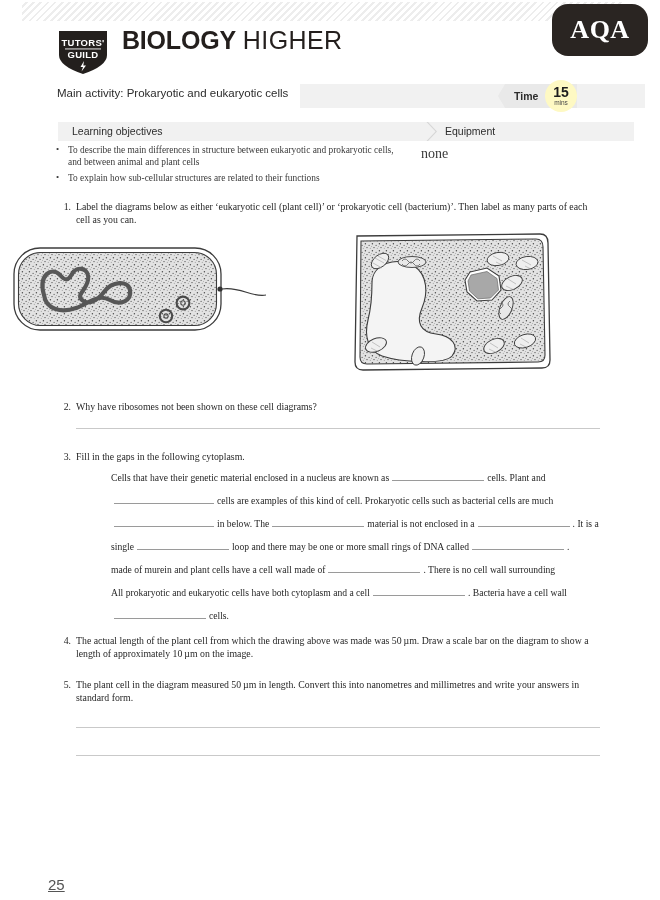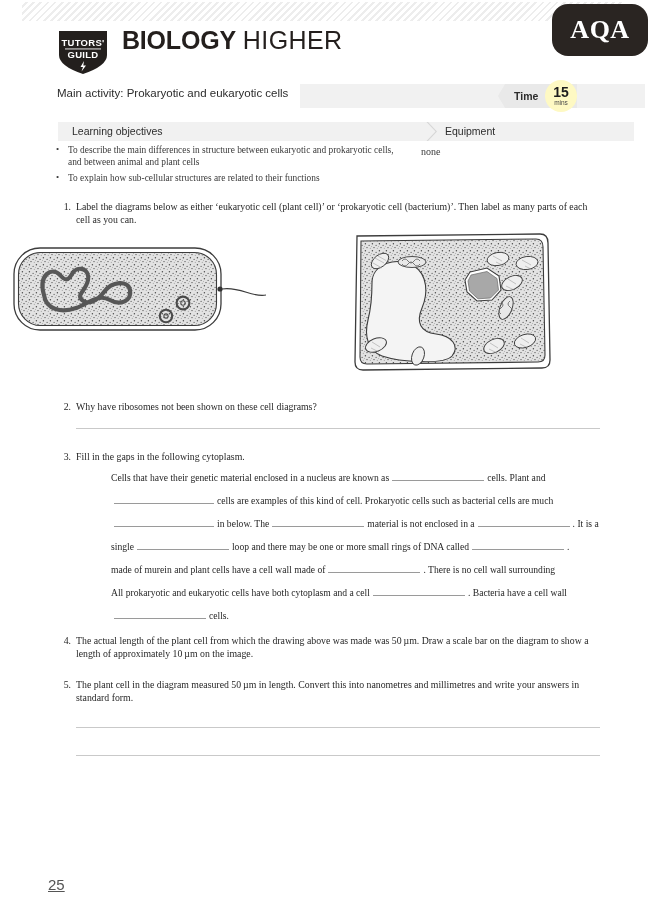--- a/index.html
+++ b/index.html
@@ -116,21 +116,21 @@
   .obj-item {
     position: relative; padding-left: 12px;
     font-size: 9.4px; line-height: 12.4px; color: #3a3a3a;
     margin-bottom: 3px;
   }
   .obj-item::before {
     content: "\2022"; position: absolute; left: 0; top: -1px; font-size: 9px; color: #3a3a3a;
   }
   .equip-body {
     position: absolute; left: 421px; top: 146px;
-    font-size: 10px; color: #3a3a3a;
+    font-size: 14px; color: #3a3a3a;
   }
 
   
   .q { position: absolute; font-size: 9.8px; line-height: 13px; color: #262626; }
   .q .num { position: absolute; left: 0; top: 0; width: 15px; text-align: right; }
   .q .body { display: block; margin-left: 20px; }
 
   .ansline {
     position: absolute; height: 1px; background: #c9c9c9;
   }

